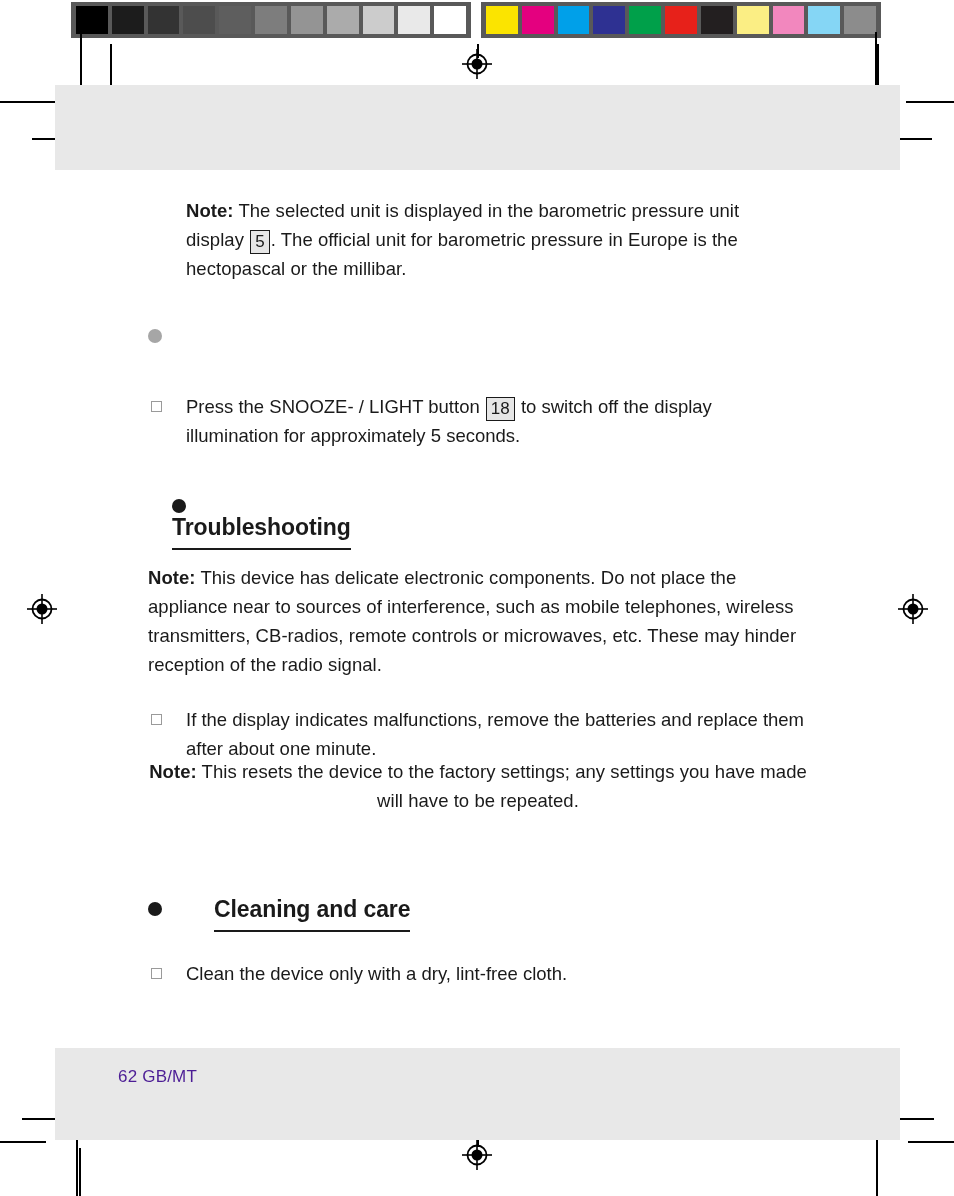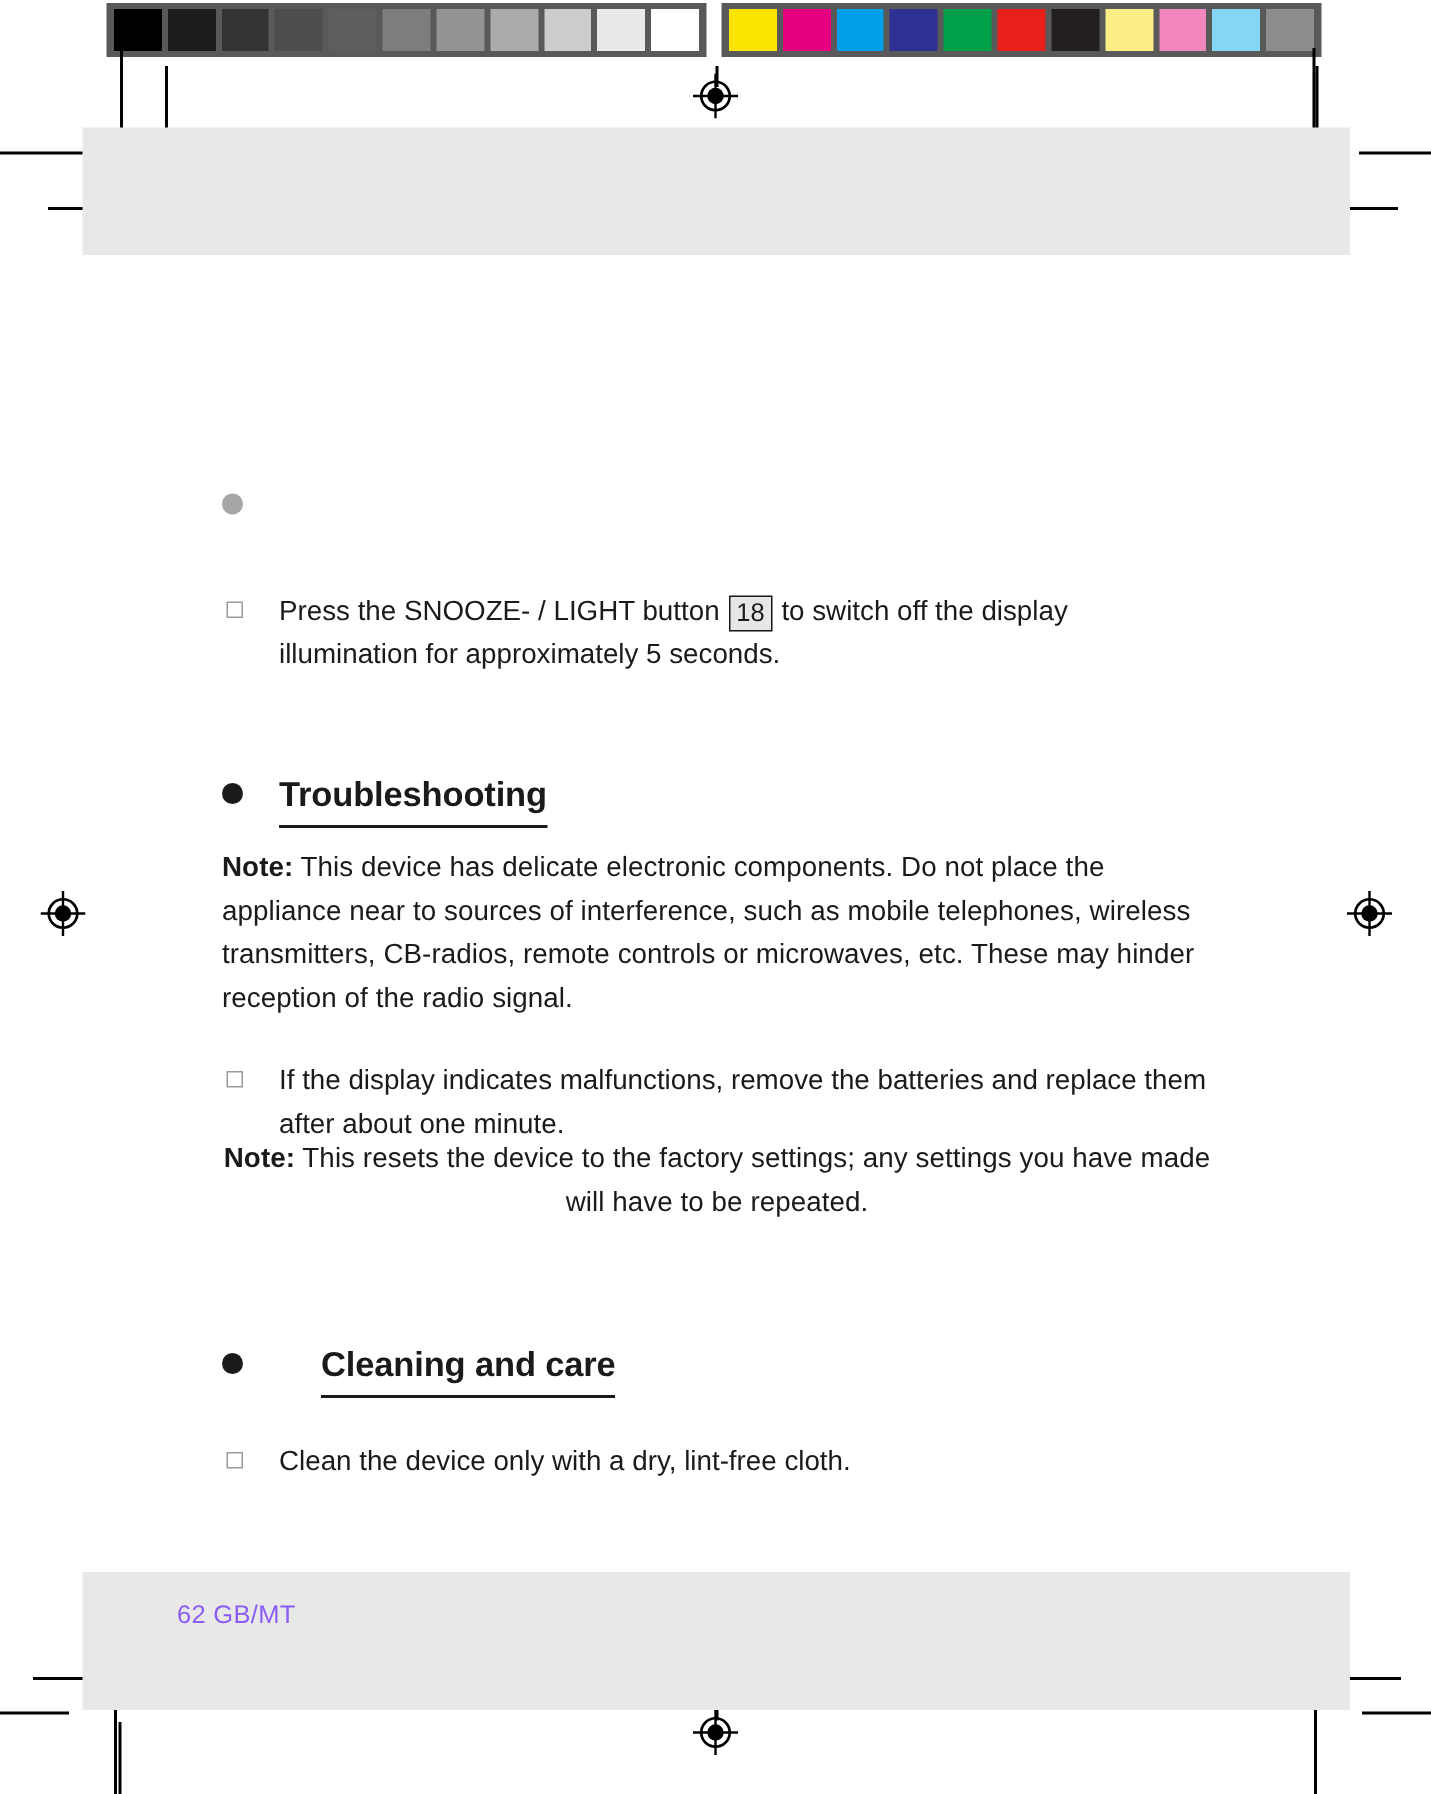--- a/index.html
+++ b/index.html
@@ -152,21 +152,21 @@
     position: relative;
     top: 1px;
   }
 
   
   .folio {
     position: absolute;
     left: 118px;
     top: 1067px;
     font-size: 17px;
-    color: #8b5cf6;
+    color: #4c1d95;
     letter-spacing: 0.2px;
   }
 </style>
 </head>
 <body>
 
 <div id="page">
 
   <div class="calib-strip calib-gray">
     <div class="calib-patch" style="background:#000000"></div>
@@ -242,37 +242,42 @@
   <svg class="reg-mark" style="left:462px; top:1140px;" viewBox="0 0 30 30">
     <line x1="15" y1="0" x2="15" y2="30" stroke="#000" stroke-width="1.6"></line>
     <line x1="0" y1="15" x2="30" y2="15" stroke="#000" stroke-width="1.6"></line>
     <circle cx="15" cy="15" r="9.5" fill="none" stroke="#000" stroke-width="1.8"></circle>
     <circle cx="15" cy="15" r="5.5" fill="#000"></circle>
   </svg>
 
   <div class="band band-top"></div>
   <div class="band band-bottom"></div>
 
+  <p class="para note-indent" style="top:196px;">
+    <b>Note:</b>
+    <span>The selected unit is displayed in the barometric pressure unit display</span>
+    <span class="refbox">5</span><span>. The official unit for barometric pressure in Europe is the hectopascal or the millibar.</span>
+  </p>
 
   <div class="heading gray" style="top:330px;">
     <span class="h-bullet"></span>
   </div>
 
   <div class="li" style="top:392px;">
     <span class="li-marker">
         <i class="sq-icon"></i>
       </span>
     <span class="li-text">
       <span>Press the SNOOZE- / LIGHT button</span>
       <span class="refbox">18</span>
       <span>to switch off the display illumination for approximately 5 seconds.</span>
     </span>
   </div>
 
-  <div class="heading dark" style="top:516px;">
+  <div class="heading dark" style="top:500px;flex-direction:column;">
     <span class="h-bullet"></span>
     <span class="h-text">Troubleshooting</span>
   </div>
 
   <p class="para note-flush" style="top:563px;">
     <b>Note:</b>
     <span>This device has delicate electronic components. Do not place the appliance near to sources of interference, such as mobile telephones, wireless transmitters, CB-radios, remote controls or microwaves, etc. These may hinder reception of the radio signal.</span>
   </p>
 
   <div class="li" style="top:705px;">

